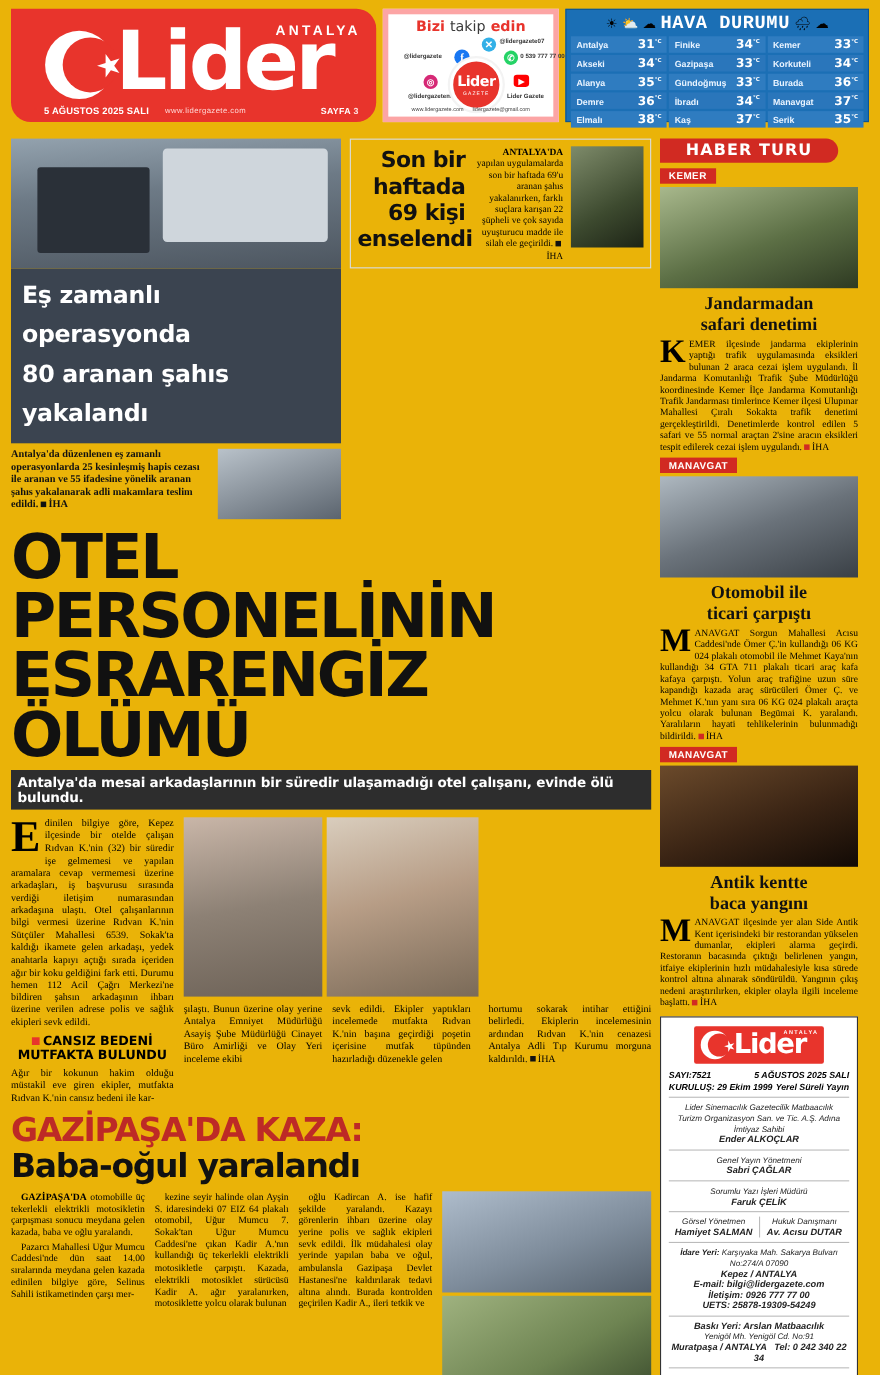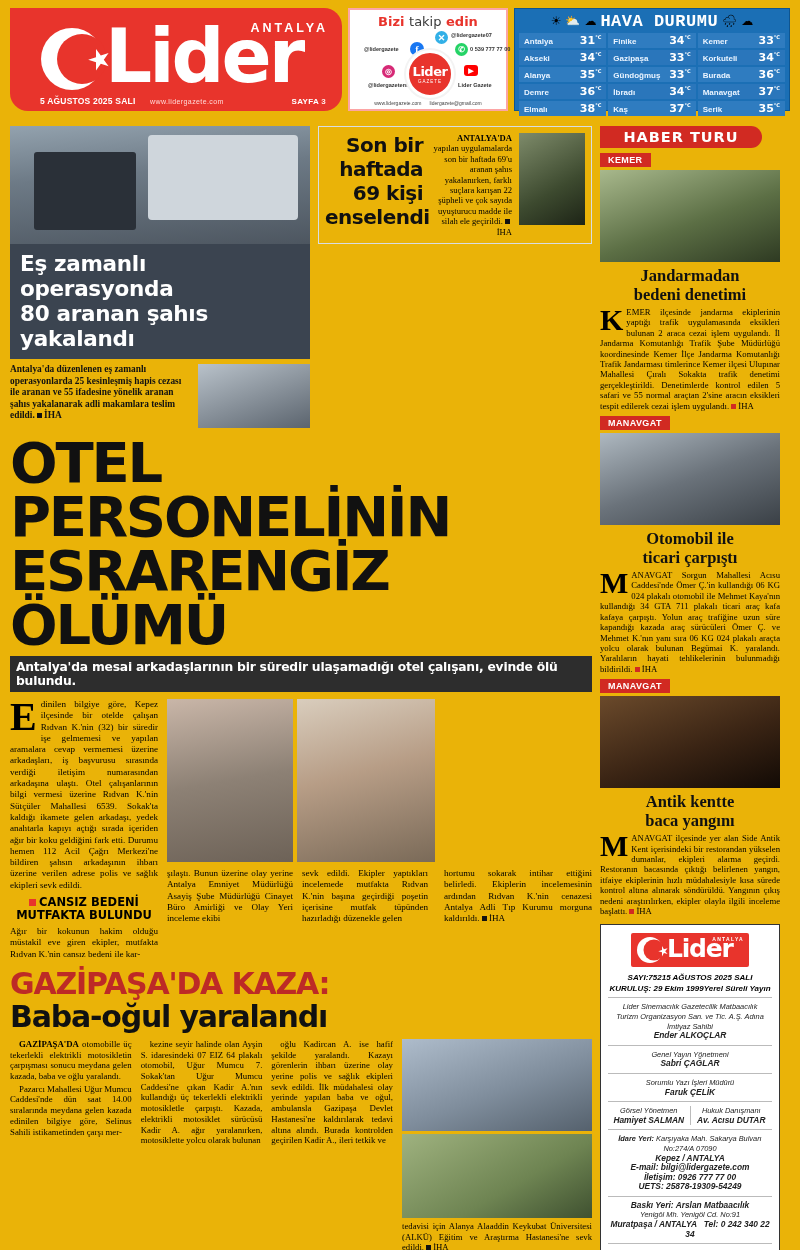--- a/index.html
+++ b/index.html
@@ -29,21 +29,21 @@
     font-family: "Liberation Sans", sans-serif; font-weight: 700;
     font-size: 12.5px; letter-spacing: 3px;
   }
   .mh-date { position:absolute; left: 30px; bottom: 5px; color:#fff; font-family:"Liberation Sans",sans-serif; font-size: 8.5px; font-weight:700; letter-spacing:.2px;}
   .mh-url { position:absolute; left: 140px; bottom: 6px; color:#ffd9d7; font-family:"Liberation Sans",sans-serif; font-size: 7px; letter-spacing:.4px;}
   .mh-page { position:absolute; right: 16px; bottom: 5px; color:#fff; font-family:"Liberation Sans",sans-serif; font-size: 8px; font-weight:700; letter-spacing:.3px;}
   .mh-page b { color:#ffe8e6; }
 
   
   .social {
-    width: 160px; height: 103px; border: 2px solid #fca5a5; background:#fff;
+    width: 160px; height: 103px; border: 5px solid #fca5a5; background:#fff;
     position: relative; font-family: "Liberation Sans", sans-serif;
   }
   .social-title { text-align:center; color:#e8342c; font-size: 13px; font-weight: 700; padding-top: 4px; font-family:"DejaVu Sans",sans-serif;}
   .social-title .b { color:#3b3b3b; font-weight:400; }
   .soc-ic { position:absolute; border-radius:50%; display:flex; align-items:center; justify-content:center; color:#fff; font-weight:700;}
   .soc-lbl { position:absolute; font-size: 5.6px; color:#333; font-weight:700; white-space:nowrap;}
   .soc-center {
     position:absolute; left: 56px; top: 40px; width: 48px; height: 48px; border-radius: 50%;
     background:#e8342c; color:#fff; display:flex; flex-direction:column; align-items:center; justify-content:center;
     border: 3px solid #fff; box-shadow: 0 0 0 2px #f3f3f3;
@@ -72,21 +72,21 @@
 
   
   .top-row { display:flex; gap: 8px; }
   .story-a { width: 300px; position:relative; }
   .photo { background:#7d8a99; position:relative; overflow:hidden; }
   .ph-police { height: 118px; background:linear-gradient(175deg,#93a2ae 0%,#6d7a86 40%,#4d5660 100%); }
   .ph-police::after{content:"";position:absolute;left:8%;top:22%;width:34%;height:66%;background:#2a3038;border-radius:3px;}
   .ph-police::before{content:"";position:absolute;right:4%;top:8%;width:50%;height:72%;background:#cfd6dc;border-radius:4px;}
   .banner-a {
     background:#3b4450; color:#fff; padding: 7px 10px 8px 10px;
-    font-family:"DejaVu Sans",sans-serif; font-weight:700; font-size: 21.5px; line-height: 25px; letter-spacing:-.3px;
+    font-family:"DejaVu Sans",sans-serif; font-weight:700; font-size: 21.5px; line-height: 36px; letter-spacing:-.3px;
   }
   .lede-a { display:flex; gap:6px; padding-top:5px; }
   .lede-a p { font-size: 9.4px; line-height: 11.6px; font-family:"Liberation Serif",serif; font-weight:700; color:#111; }
   .lede-a .mini { width: 112px; height: 64px; flex:none; background:linear-gradient(160deg,#b9c2ca,#5b646e); }
   .ihabox { display:inline-block; width:5px;height:5px;background:#111; margin-right:2px; }
 
   .story-b { width: 274px; text-align: right; }
   .sb-box { border:1px solid #d8dde3; padding: 6px; display:flex; gap:7px; }
   .sb-head { font-family:"DejaVu Sans",sans-serif; font-weight:700; font-size: 20px; line-height:24px; width:98px; letter-spacing:-.5px; color:#111; }
   .sb-text { font-size: 8.6px; line-height: 10.4px; width: 84px; }
@@ -154,21 +154,21 @@
 
   
   .colophon { border:1px solid #333; margin-top: 8px; padding: 6px 7px 7px 7px; background:#fff; }
   .colo-logo {
     width: 118px; height: 34px; background:#e8342c; margin: 2px auto 6px auto; position:relative; border-radius:2px;
   }
   .colo-logo .lid { position:absolute; left: 36px; top: 1px; color:#fff; font-family:"DejaVu Sans",sans-serif;
                     font-weight:700; font-size: 25px; letter-spacing:-1.2px; }
   .colo-logo .ant { position:absolute; right: 5px; top: 3px; color:#fff; font-family:"Liberation Sans",sans-serif;
                     font-weight:700; font-size: 5px; letter-spacing:1.3px; }
-  .colo-row { display:flex; justify-content:center; font-family:"Liberation Sans",serif;
+  .colo-row { display:flex; justify-content:space-between; font-family:"Liberation Sans",serif;
               font-size: 8px; font-style:italic; font-weight:700; margin-bottom: 2px;}
   .hr { border-top:1px solid #bbb; margin: 4px 0; }
   .colo-c { text-align:center; font-family:"Liberation Sans",sans-serif; font-style:italic; font-size: 7.4px; line-height: 9.6px; color:#222;}
   .colo-c .n { font-weight:700; font-size: 8.4px; }
   .colo-2 { display:flex; }
   .colo-2 > div { flex:1; }
   .colo-2 > div:first-child { border-right:1px solid #bbb; }
 </style>
 </head>
 <body>
@@ -406,21 +406,21 @@
     <div class="right-col">
       <div class="ht-head">
         <div class="bar">HABER TURU</div>
       </div>
 
       <div>
         <div class="tag">KEMER</div>
         <div class="s-photo sp-1"></div>
         <div class="s-title">
           <span>Jandarmadan</span><br>
-          <span>bedeni denetimi</span>
+          <span>safari denetimi</span>
         </div>
         <div class="s-body dropcap">
           <span>KEMER ilçesinde jandarma ekiplerinin yaptığı trafik uygulamasında eksikleri bulunan 2 araca cezai işlem uygulandı. İl Jandarma Komutanlığı Trafik Şube Müdürlüğü koordinesinde Kemer İlçe Jandarma Komutanlığı Trafik Jandarması timlerince Kemer ilçesi Ulupınar Mahallesi Çıralı Sokakta trafik denetimi gerçekleştirildi. Denetimlerde kontrol edilen 5 safari ve 55 normal araçtan 2'sine aracın eksikleri tespit edilerek cezai işlem uygulandı.</span>
           <span class="ihasq"></span><span>İHA</span>
         </div>
       </div>
 
       <div>
         <div class="tag">MANAVGAT</div>
         <div class="s-photo sp-2"></div>

